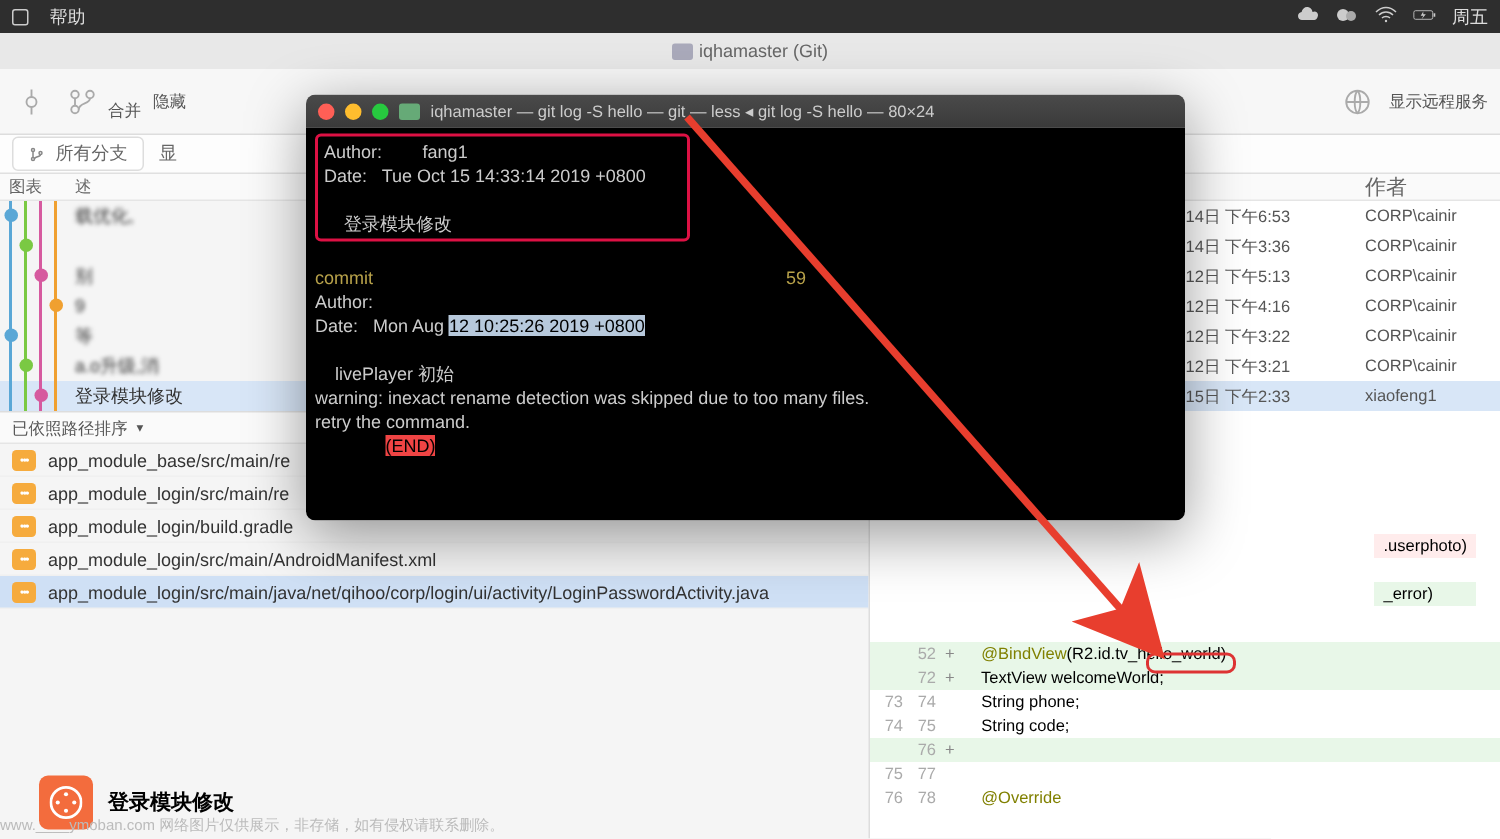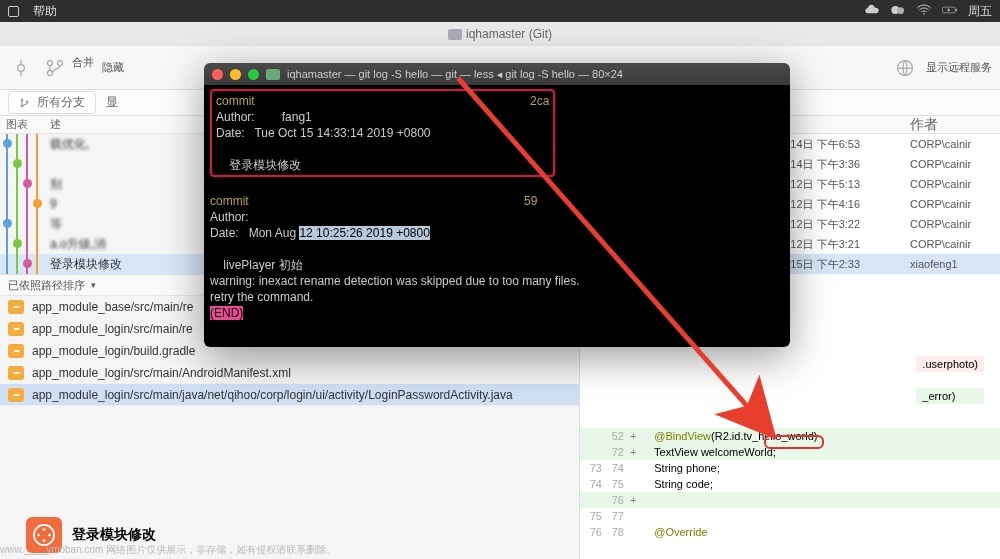--- a/index.html
+++ b/index.html
@@ -11,21 +11,21 @@
 .menubar .right { display: flex; gap: 10px; align-items: center; }
 .hollow-sq { width: 11px; height: 11px; border: 1.5px solid #ccc; border-radius: 2px; display: inline-block; }
 .mb-icon svg { width: 16px; height: 14px; }
 
 
 .titlebar { height: 24px; background: #e8e8e8; display: flex; align-items: center; justify-content: center; font-size: 12px; color: #666; gap: 4px; }
 .folder-icon { width: 14px; height: 11px; background: #aab; border-radius: 2px; }
 
 
 .toolbar { height: 44px; background: #f7f7f7; border-bottom: 1px solid #ddd; display: flex; align-items: center; padding: 0 8px; gap: 8px; font-size: 11px; color: #555; }
-.tool-group { display: flex; align-items: flex-start; gap: 4px; }
+.tool-group { display: flex; align-items: flex-end; gap: 4px; }
 .tool-ic { width: 26px; height: 26px; display: flex; align-items: center; justify-content: center; color: #888; }
 .tool-ic svg { width: 20px; height: 20px; stroke: #aaa; fill: none; stroke-width: 1.5; }
 .spacer { flex: 1; }
 
 
 .branchbar { height: 26px; background: #fdfdfd; border-bottom: 1px solid #e0e0e0; display: flex; align-items: center; padding: 0 8px; font-size: 12px; color: #666; }
 .branchbar .bb-item { display: flex; align-items: center; gap: 6px; border: 1px solid #ddd; border-radius: 4px; padding: 2px 10px; background: #fff; }
 
 
 .main { display: flex; height: calc(559px - 22px - 24px - 44px - 26px); }
@@ -64,21 +64,21 @@
 
 .term-window { position: absolute; left: 204px; top: 63px; width: 586px; height: 284px; box-shadow: 0 10px 40px rgba(0,0,0,0.4); border-radius: 6px; overflow: hidden; z-index: 50; }
 .term-titlebar { height: 22px; background: linear-gradient(#4a4a4a, #3a3a3a); display: flex; align-items: center; padding: 0 8px; gap: 7px; font-size: 11px; color: #ccc; }
 .tl { width: 11px; height: 11px; border-radius: 50%; }
 .tl.r { background: #ff5f56; } .tl.y { background: #ffbd2e; } .tl.g { background: #27c93f; }
 .term-body { background: #000; color: #ccc; font-family: Menlo, monospace; font-size: 12px; line-height: 16px; padding: 4px 6px; height: calc(100% - 22px); position: relative; }
 .term-body .ln { white-space: pre; }
 .hash { color: #b8a24a; }
 .hl { background: #b7c9dc; color: #000; }
 .commit-box { border: 2px solid #d14; border-radius: 4px; padding: 2px 4px; display: inline-block; }
-.end-tag .hl { background: #ec4899; color: #000; }
+.end-tag .hl { background: #ef4444; color: #000; margin-left: 47px; }
 .redact { display: inline-block; background: #000; color: #000; border-radius: 2px; }
 
 
 .arrow-svg { position: absolute; left: 0; top: 0; width: 1000px; height: 559px; pointer-events: none; z-index: 60; }
 
 
 .bottom-commit { position: absolute; left: 26px; bottom: 6px; display: flex; align-items: center; gap: 10px; }
 .orange-avatar { width: 36px; height: 36px; background: #f36c3d; border-radius: 6px; display: flex; align-items: center; justify-content: center; }
 .orange-avatar svg { width: 22px; height: 22px; }
 .watermark { position: absolute; left: 0; bottom: 2px; font-size: 10px; color: #bbb; }
@@ -376,21 +376,20 @@
 <div class="term-window">
   <div class="term-titlebar">
     <span class="tl r"></span>
     <span class="tl y"></span>
     <span class="tl g"></span>
     <span class="folder-icon" style="background:#6a7;"></span>
     <span>iqhamaster — git log -S hello — git — less ◂ git log -S hello — 80×24</span>
   </div>
   <div class="term-body">
     <div class="commit-box">
-      <div class="ln"><span class="hash">commit </span><span class="hash redact">████████████████████████████████</span><span class="hash">2ca</span></div>
       <div class="ln"><span>Author:</span> <span class="redact">██</span><span>  fang1</span>  <span class="redact">████████████████</span></div>
       <div class="ln"><span>Date:</span><span>   Tue Oct 15 14:33:14 2019 +0800</span></div>
       <div class="ln"> </div>
       <div class="ln">    登录模块修改</div>
     </div>
     <div class="ln"> </div>
     <div class="ln"><span class="hash">commit </span><span class="hash redact">████████████████████████████████</span><span class="hash">59</span></div>
     <div class="ln"><span>Author:</span> <span class="redact">████████████████████████████</span></div>
     <div class="ln"><span>Date:</span><span>   Mon Aug </span><span class="hl">12 10:25:26 2019 +0800</span></div>
     <div class="ln"> </div>

